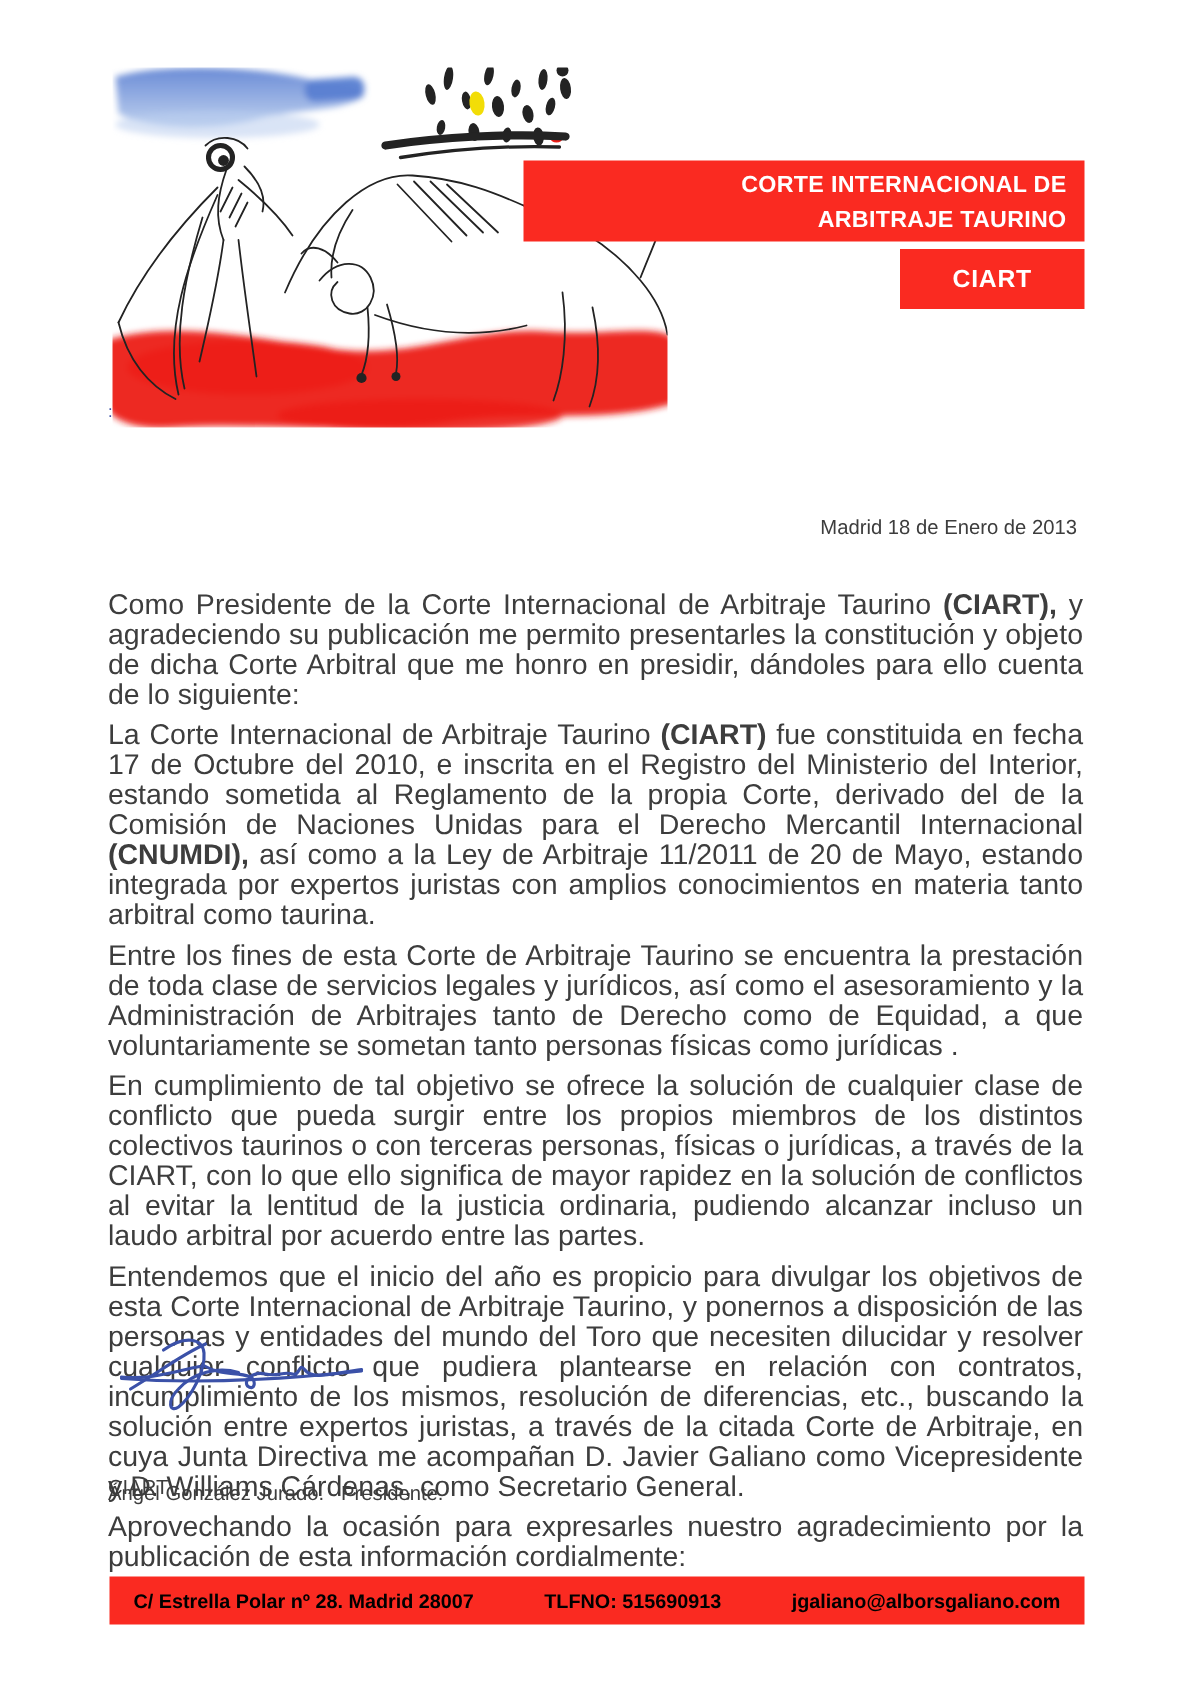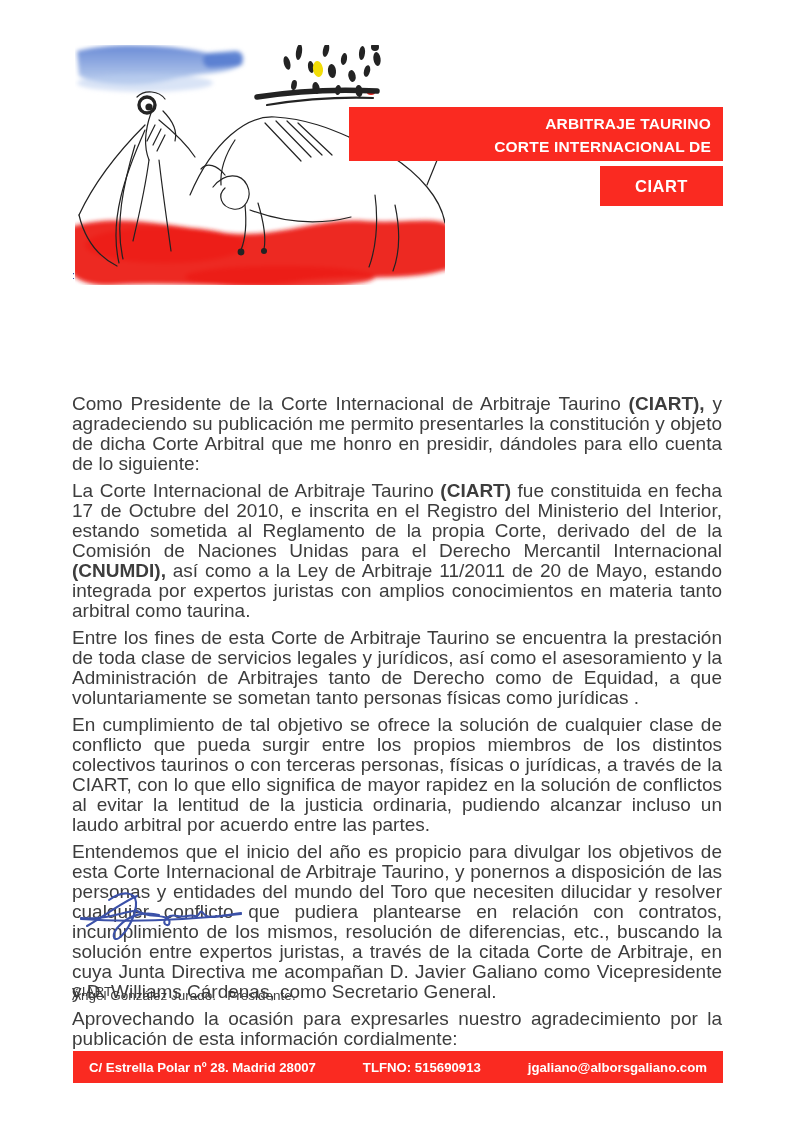--- a/index.html
+++ b/index.html
@@ -31,21 +31,21 @@
   }
   .para { margin:0 0 7px 0; }
   .b { font-weight:bold; }
   
   .signature-svg { position:absolute; left:75px; top:888px; width:172px; height:54px; }
   .sig-name { position:absolute; left:72px; top:953px; font-size:13.5px; white-space:pre-wrap;margin-top:35px; }
   .sig-org  { position:absolute; left:72px; top:984px; font-size:13.5px; }
   
   .footer-bar {
     position:absolute; left:73px; top:1051px; width:650px; height:32px;
-    background:var(--accent-red); color:#ffffff; font-weight:bold; font-size:13.2px;
+    background:var(--accent-red); color:#000000; font-weight:bold; font-size:13.2px;
     display:flex; align-items:center; justify-content:space-between;
     padding:0 16px; box-sizing:border-box; z-index:3;
   }
   
   .ink   { stroke:var(--ink-black); fill:none; stroke-linecap:round; stroke-linejoin:round; }
   .w1 { stroke-width:1.2; } .w2 { stroke-width:2.2; } .w5 { stroke-width:5.5; }
   .blob  { fill:var(--ink-black); }
   .sigline { stroke:var(--ink-blue); fill:none; stroke-width:2.1; stroke-linecap:round; stroke-linejoin:round; }
 </style>
 </head>
@@ -132,25 +132,26 @@
       <path class="ink w1" d="M175,165 C 210,178 245,180 276,172"></path>
       <path class="ink w1" d="M300,150 C 304,180 300,206 294,222"></path>
       <path class="ink w1" d="M320,160 C 326,188 324,210 318,226"></path>
       <path class="ink w1" d="M352,140 C 360,120 367,104 370,94"></path>
     </g>
   </svg>
 
   <span class="stray-mark">:</span>
 
   <div class="banner">
+    <div>CORTE INTERNACIONAL DE</div>
     <div>ARBITRAJE TAURINO</div>
-    <div>CORTE INTERNACIONAL DE</div>
   </div>
   <div class="badge">CIART</div>
 
+  <div class="date-line">Madrid 18 de Enero de 2013</div>
 
   <div class="letter-body">
       <p class="para"><span>Como Presidente de la Corte Internacional de Arbitraje Taurino </span><span class="b">(CIART),</span><span> y agradeciendo  su publicación me permito presentarles la constitución y objeto de dicha Corte Arbitral que me honro en presidir, dándoles para ello cuenta de lo siguiente:</span></p>
       <p class="para"><span>La Corte Internacional de Arbitraje Taurino </span><span class="b">(CIART)</span><span> fue constituida en fecha 17 de Octubre del 2010, e inscrita en el Registro del Ministerio del Interior, estando sometida al Reglamento de la propia Corte, derivado del de la Comisión de Naciones Unidas para el Derecho Mercantil Internacional </span><span class="b">(CNUMDI),</span><span> así como a la Ley de Arbitraje 11/2011 de 20 de Mayo, estando integrada por expertos juristas con amplios conocimientos en materia tanto arbitral como taurina.</span></p>
       <p class="para"><span>Entre los fines  de esta Corte de Arbitraje Taurino se encuentra la prestación de toda clase de servicios legales y jurídicos, así como el asesoramiento y la Administración de Arbitrajes tanto de Derecho como de Equidad, a que voluntariamente se sometan tanto personas físicas como jurídicas .</span></p>
       <p class="para"><span>En cumplimiento de tal objetivo se ofrece la solución de cualquier clase de conflicto que pueda surgir entre los propios miembros de los distintos colectivos taurinos o con terceras personas, físicas o jurídicas, a través de la CIART, con lo que ello significa de mayor rapidez en la solución de conflictos al evitar la lentitud de la justicia ordinaria, pudiendo alcanzar incluso un laudo arbitral por acuerdo entre las partes.</span></p>
       <p class="para"><span>Entendemos que el inicio del año es propicio para divulgar los objetivos de esta Corte Internacional de Arbitraje Taurino, y ponernos a disposición de las personas y entidades del mundo del Toro que necesiten dilucidar y resolver cualquier conflicto que pudiera plantearse en relación con contratos, incumplimiento de los mismos, resolución de diferencias, etc., buscando la solución entre expertos juristas, a través de la citada Corte de Arbitraje, en cuya Junta Directiva me acompañan D. Javier Galiano como Vicepresidente y D. Williams Cárdenas,  como Secretario General.</span></p>
       <p class="para"><span>Aprovechando la ocasión para expresarles nuestro agradecimiento por la publicación de esta información cordialmente:</span></p>
     </div>
 

